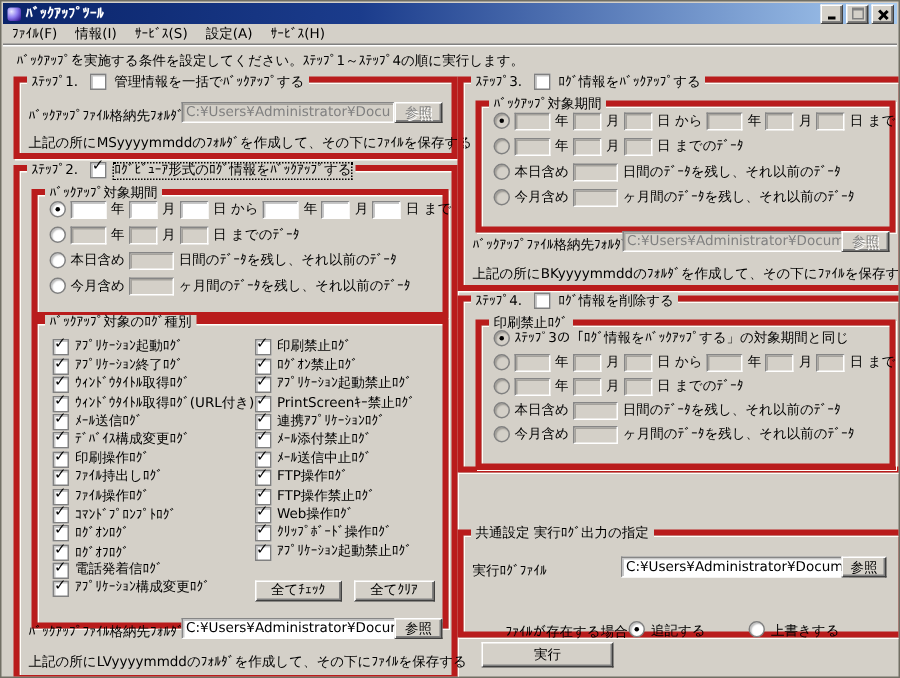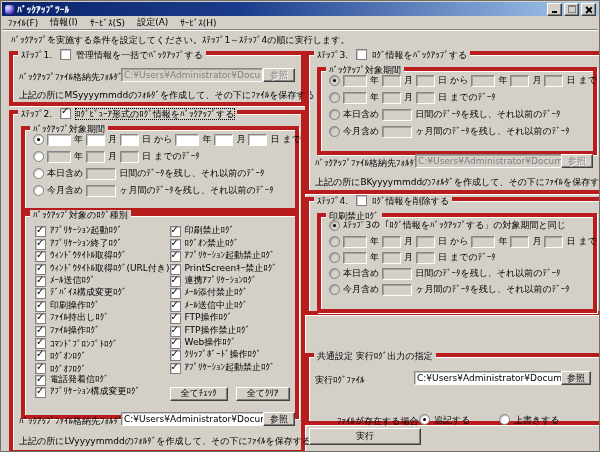--- a/index.html
+++ b/index.html
@@ -55,21 +55,21 @@
   .sbtn{height:14px;padding:0 10px}
   .frow{position:absolute;left:6px;right:4px;height:15px}
   .flabel{position:absolute;left:0;top:3px;white-space:nowrap}
   .tb{position:absolute;top:0;height:14px;box-sizing:border-box;background:#fff;border:1px solid #868686;
     border-right-color:#fff;border-bottom-color:#fff;box-shadow:inset 1px 1px 0 rgba(0,0,0,.22);
     font:inherit;padding:0 2px;color:#000}
   .tb.dis{background:#d4d0c8;color:#808080}
   .browse{position:absolute;top:0;height:14px;width:32px}
   .note{position:absolute;left:6px;white-space:nowrap}
   .ropt{position:absolute;top:0;display:flex;align-items:flex-start;gap:4px;white-space:nowrap}
-  .exec-btn{position:absolute;left:308px;top:427px;width:112px;height:17px}
+  .exec-btn{position:absolute;left:320px;top:427px;width:88px;height:17px}
 </style>
 </head>
 <body>
 
 <div class="window">
 
   <div class="titlebar">
     <span class="title-icon"></span>
     <span class="title-text">ﾊﾞｯｸｱｯﾌﾟﾂｰﾙ</span>
     <span class="win-btns">

